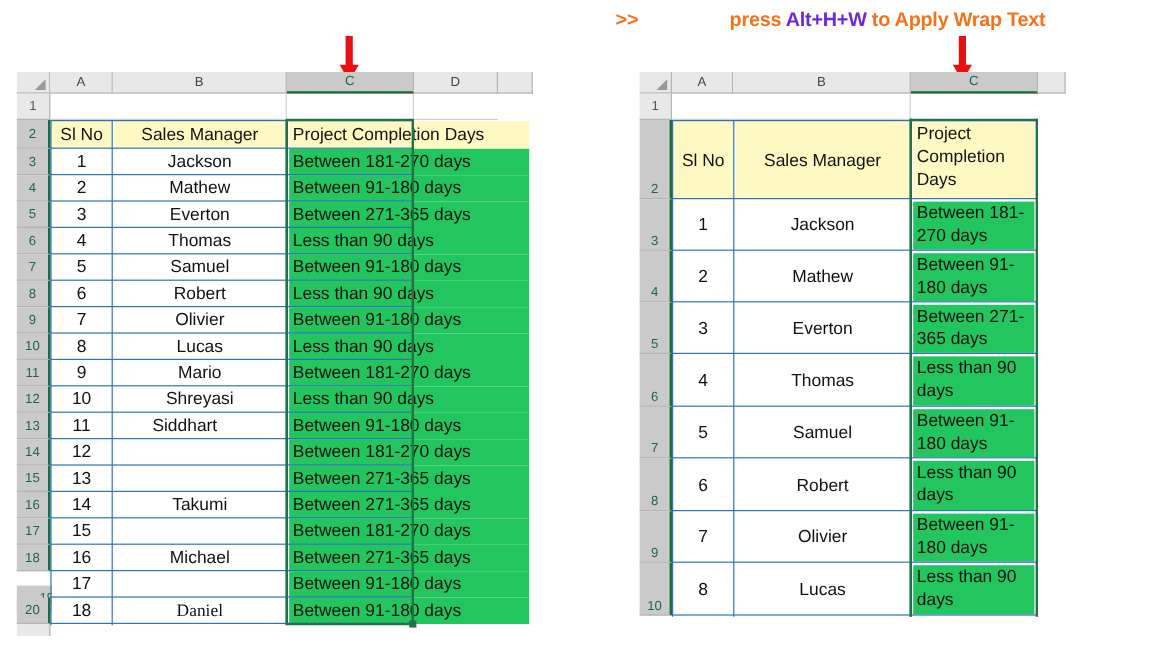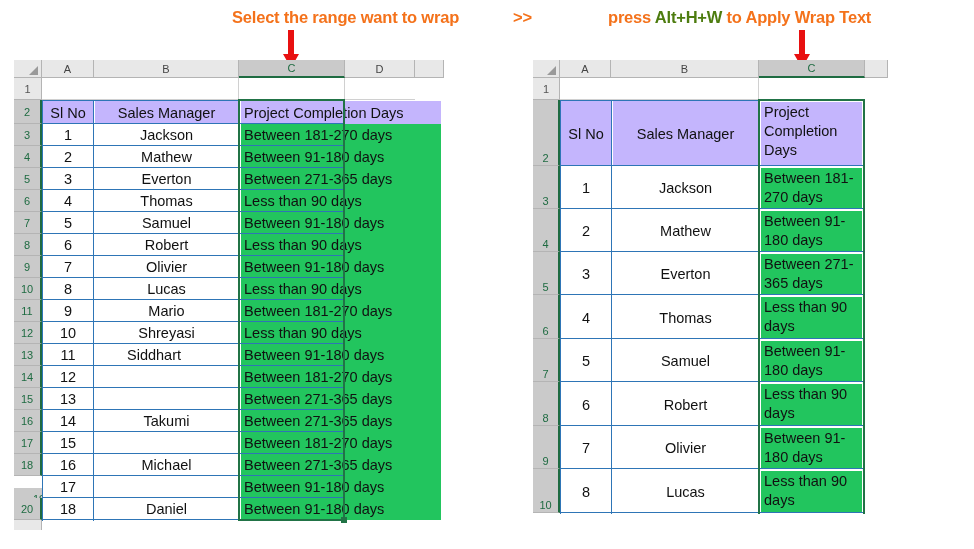--- a/index.html
+++ b/index.html
@@ -18,21 +18,21 @@
   .cap{
     position:absolute;
     font-weight:bold;
     font-size:16.5px;
     white-space:nowrap;
     letter-spacing:-0.2px;
   }
   #cap-left{left:232px;top:0;color:#F4721B;}
   #cap-arrows{left:513px;top:0;color:#F4721B;}
   #cap-right{left:608px;top:0;color:#F4721B;}
-  #cap-right .kbd{color:#4d7c0f;}
+  #cap-right .kbd{color:#6d28d9;}
 
   
   .red-arrow{position:absolute;width:18px;height:40px;}
 
   
   .sheet{position:absolute;}
   .colhdr{
     position:absolute;top:0;height:18px;
     background:#E8E8E8;
     border-right:1px solid #b4b4b4;
@@ -72,38 +72,37 @@
 
   .cell{
     position:absolute;box-sizing:border-box;
     font-size:14.5px;color:#111111;
     overflow:hidden;white-space:nowrap;
     display:flex;align-items:center;
   }
   .cell.wrap{white-space:normal;line-height:19px;align-items:flex-start;padding-top:1px;}
   .cell.ctr{justify-content:center;}
   .cell.lft{justify-content:flex-start;padding-left:3px;}
-  .cell.hdrfill{background:#c4b5fd;}
+  .cell.hdrfill{background:#fef9c3;}
   .cell.selfill{background:#22c55e;}
   .cell.white{background:#ffffff;}
   .cell.overflow{overflow:visible;z-index:4;}
 
   .gl-v{position:absolute;background:#2E75B6;width:1px;z-index:6;}
   .gl-h{position:absolute;background:#2E75B6;height:1px;z-index:6;}
   .gl-gray-v{position:absolute;background:#D0D0D0;width:1px;}
   .gl-gray-h{position:absolute;background:#D0D0D0;height:1px;}
 
   .selbox{position:absolute;border:2px solid #217346;box-sizing:border-box;z-index:8;pointer-events:none;}
   .fillhandle{position:absolute;width:6px;height:6px;background:#217346;z-index:9;}
 </style>
 </head>
 <body>
 
 <div id="caption">
-  <div class="cap" id="cap-left">Select the range want to wrap</div>
   <div class="cap" id="cap-arrows">&gt;&gt;</div>
   <div class="cap" id="cap-right"><span>press </span><span class="kbd">Alt+H+W</span><span> to Apply Wrap Text</span></div>
 </div>
 
 <svg class="red-arrow" style="left:282px;top:30px;" viewBox="0 0 18 40">
   <polygon points="6,0 12,0 12,24 17,24 9,38 1,24 6,24" fill="#E81010"></polygon>
 </svg>
 
 <svg class="red-arrow" style="left:793px;top:30px;" viewBox="0 0 18 40">
   <polygon points="6,0 12,0 12,24 17,24 9,38 1,24 6,24" fill="#E81010"></polygon>
@@ -206,21 +205,21 @@
   <div class="cell selfill lft overflow" style="left:227px;top:372px;width:200px;height:22px;">Between 181-270 days</div>
 
   <div class="cell white ctr" style="left:29px;top:394px;width:50px;height:22px;">16</div>
   <div class="cell white ctr" style="left:81px;top:394px;width:143px;height:22px;">Michael</div>
   <div class="cell selfill lft overflow" style="left:227px;top:394px;width:200px;height:22px;">Between 271-365 days</div>
 
   <div class="cell white ctr" style="left:29px;top:416px;width:50px;height:22px;">17</div>
   <div class="cell selfill lft overflow" style="left:227px;top:416px;width:200px;height:22px;">Between 91-180 days</div>
 
   <div class="cell white ctr" style="left:29px;top:438px;width:50px;height:22px;">18</div>
-  <div class="cell white ctr" style="left:81px;top:438px;width:143px;height:22px;">Daniel</div>
+  <div class="cell white ctr" style="left:81px;top:438px;width:143px;height:22px;font-family:Liberation Serif, serif;">Daniel</div>
   <div class="cell selfill lft overflow" style="left:227px;top:438px;width:200px;height:22px;">Between 91-180 days</div>
 
   <div class="gl-v" style="left:28px;top:40px;height:421px;"></div>
   <div class="gl-v" style="left:79px;top:40px;height:421px;"></div>
   <div class="gl-v" style="left:224px;top:40px;height:421px;"></div>
 
   <div class="gl-h" style="left:28px;top:40px;width:303px;"></div>
   <div class="gl-h" style="left:28px;top:63px;width:303px;"></div>
   <div class="gl-h" style="left:28px;top:85px;width:303px;"></div>
   <div class="gl-h" style="left:28px;top:107px;width:303px;"></div>

